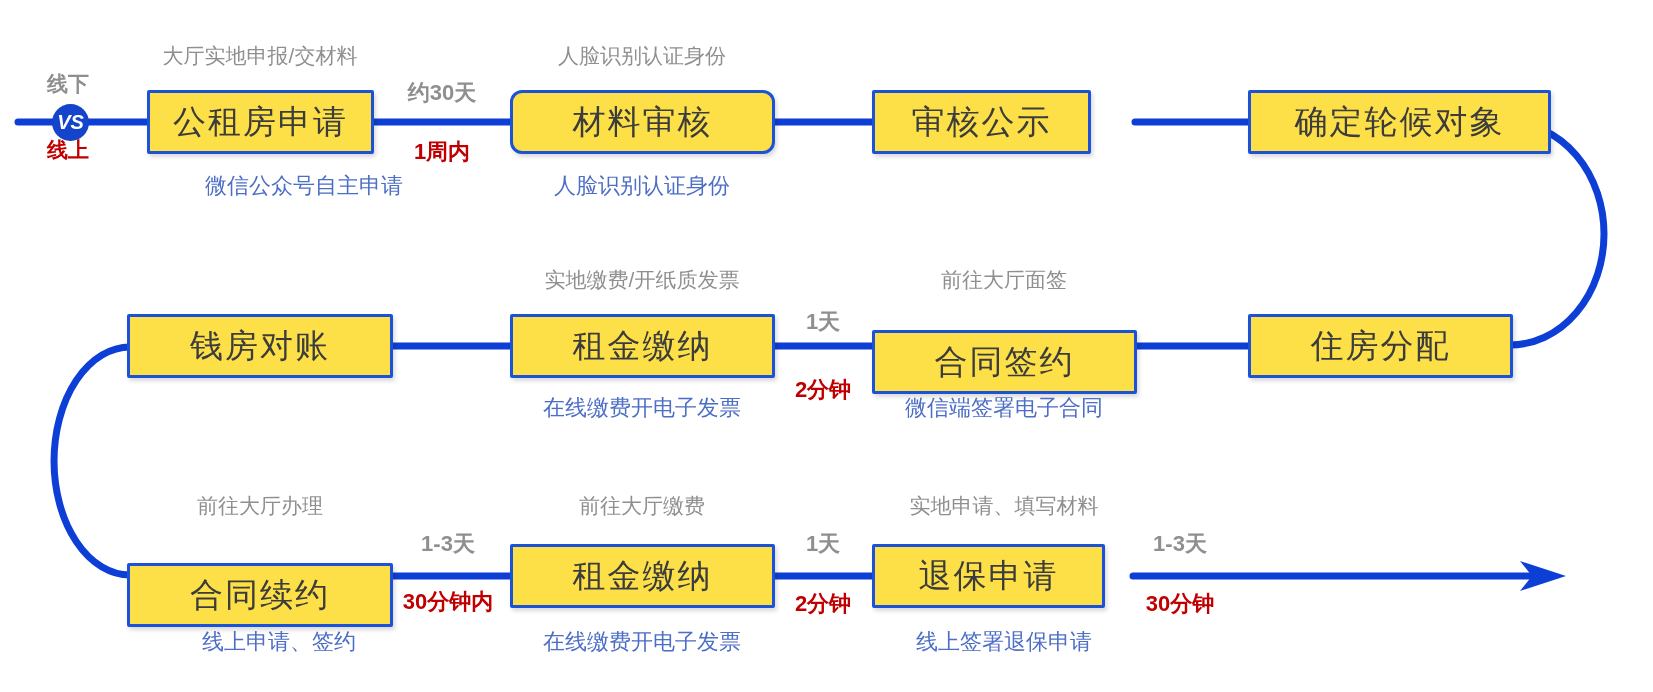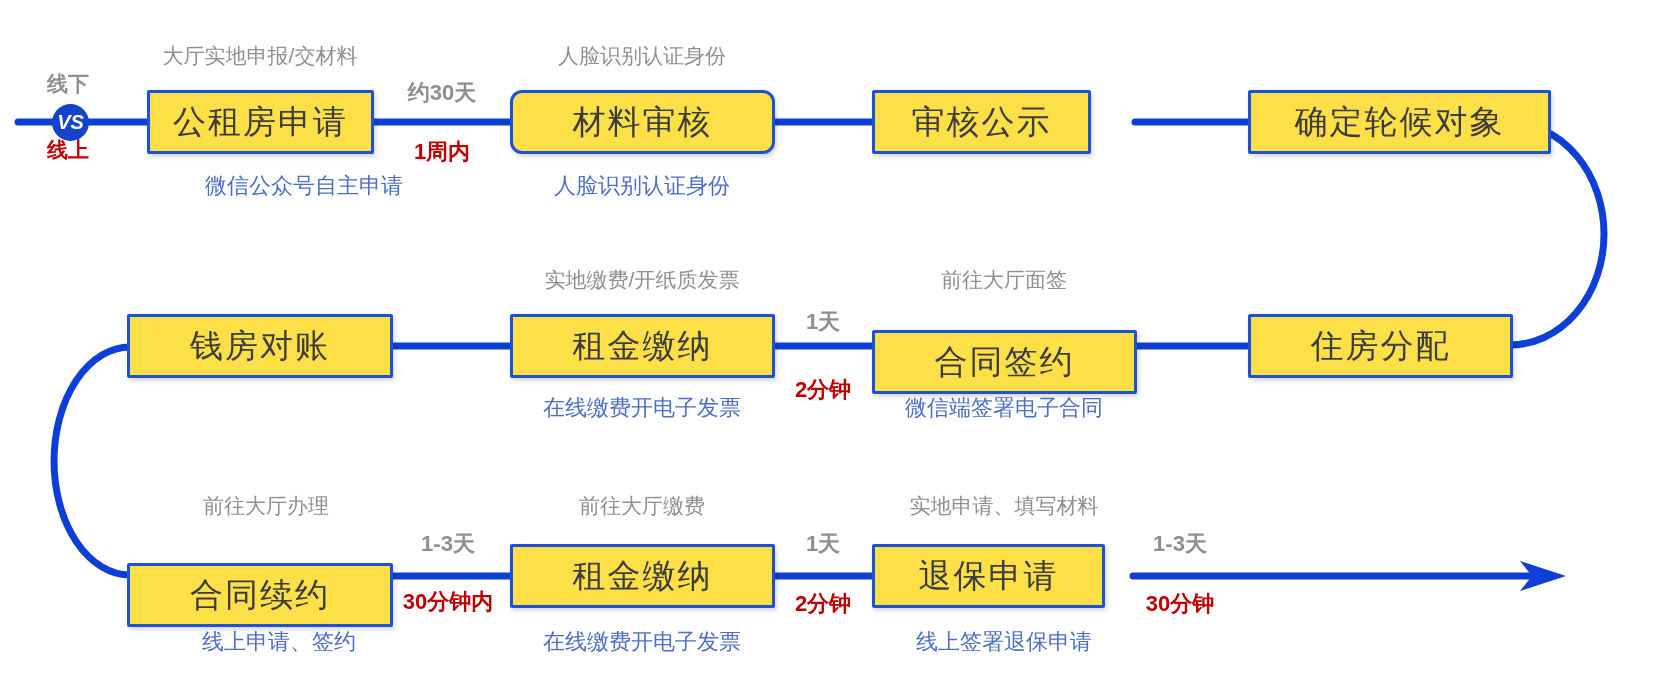--- a/index.html
+++ b/index.html
@@ -75,21 +75,21 @@
   <span class="lbl gray" style="left:260px;top:44px;">大厅实地申报/交材料</span>
   <span class="lbl gray" style="left:642px;top:44px;">人脸识别认证身份</span>
   <span class="lbl blue" style="left:260px;top:174px;margin-left:44px;">微信公众号自主申请</span>
   <span class="lbl blue" style="left:642px;top:174px;">人脸识别认证身份</span>
 
   <span class="lbl gray" style="left:642px;top:268px;">实地缴费/开纸质发票</span>
   <span class="lbl gray" style="left:1004px;top:268px;">前往大厅面签</span>
   <span class="lbl blue" style="left:642px;top:396px;">在线缴费开电子发票</span>
   <span class="lbl blue" style="left:1004px;top:396px;">微信端签署电子合同</span>
 
-  <span class="lbl gray" style="left:260px;top:494px;margin-left:6px;">前往大厅办理</span>
+  <span class="lbl gray" style="left:260px;top:494px;">前往大厅办理</span>
   <span class="lbl gray" style="left:642px;top:494px;">前往大厅缴费</span>
   <span class="lbl gray" style="left:1004px;top:494px;">实地申请、填写材料</span>
   <span class="lbl blue" style="left:260px;top:630px;margin-left:19px;">线上申请、签约</span>
   <span class="lbl blue" style="left:642px;top:630px;">在线缴费开电子发票</span>
   <span class="lbl blue" style="left:1004px;top:630px;">线上签署退保申请</span>
 
   <span class="lbl time-gray" style="left:442px;top:81px;">约30天</span>
   <span class="lbl red" style="left:442px;top:140px;">1周内</span>
 
   <span class="lbl time-gray" style="left:823px;top:310px;">1天</span>

